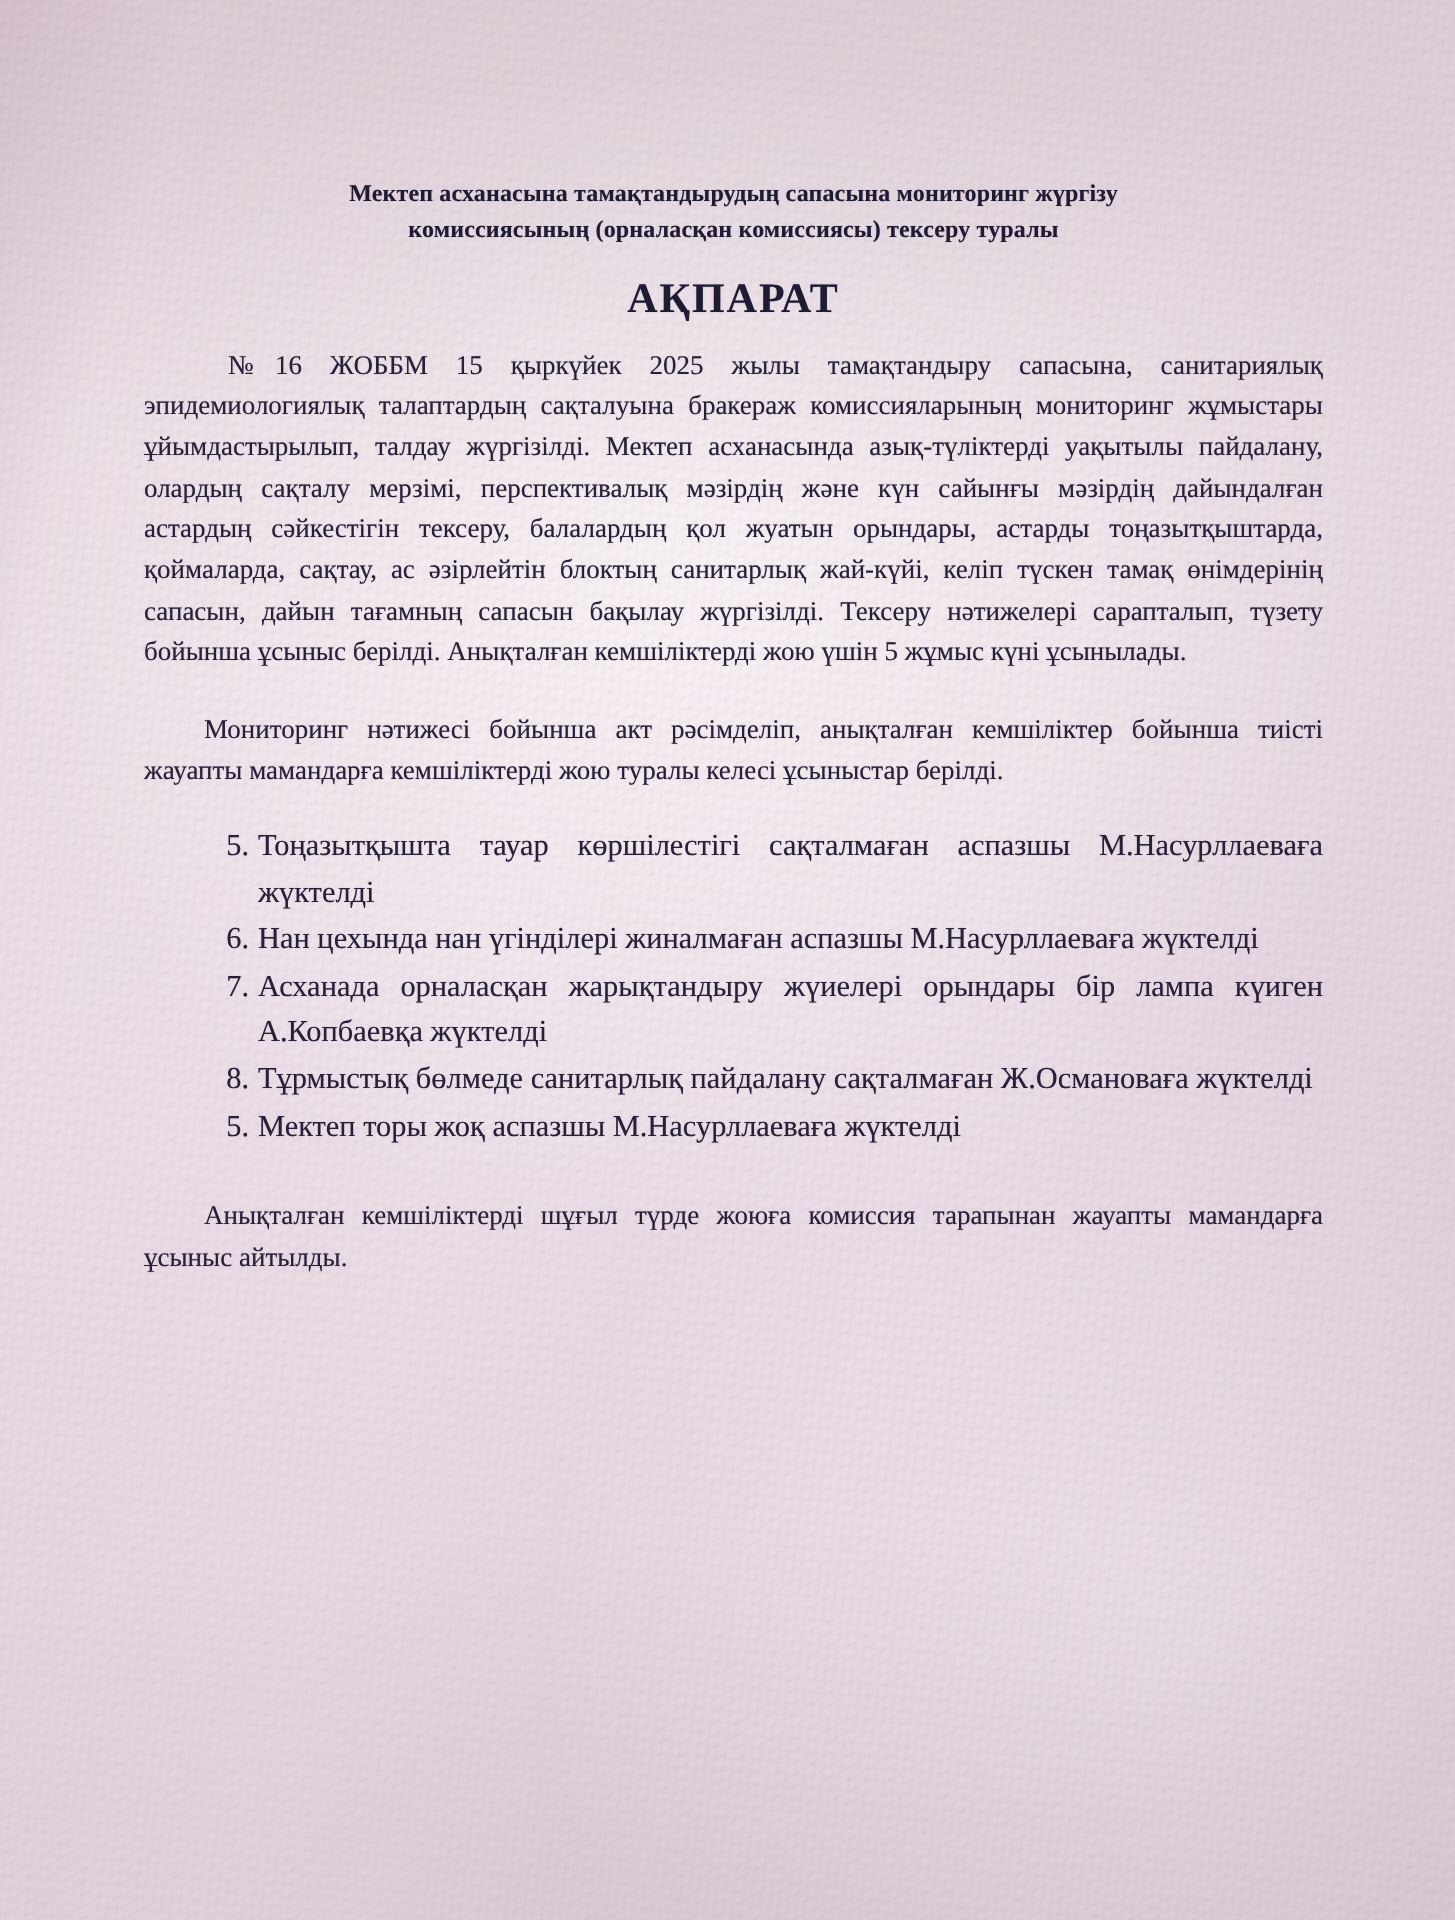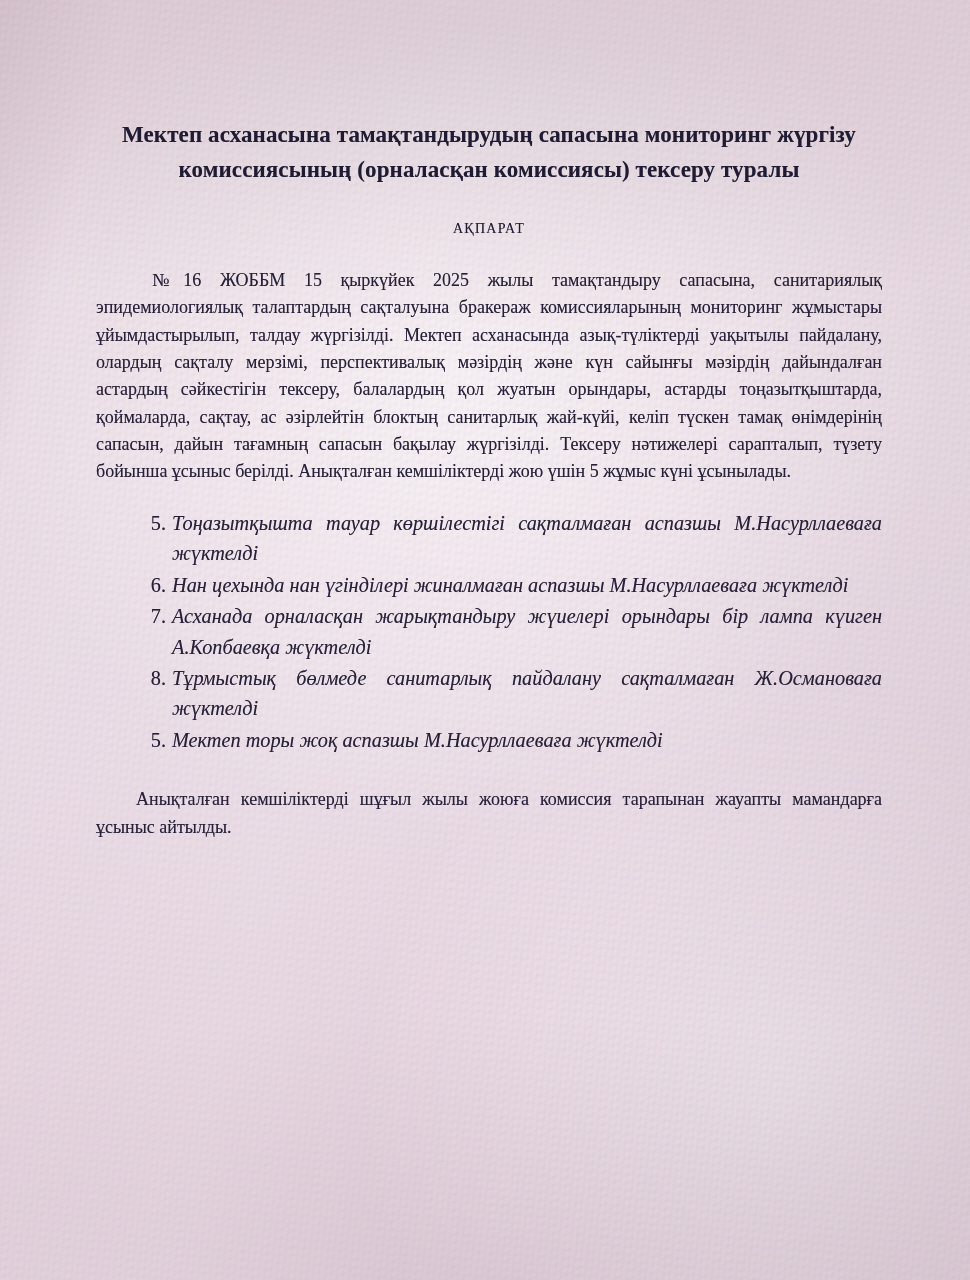--- a/index.html
+++ b/index.html
@@ -57,33 +57,33 @@
     position: absolute;
     left: 96px;
     top: 0;
     width: 786px;
     color: #241f38;
   }
 
   .doc-title {
     margin: 0;
     padding-top: 118px;
-    font-size: 23px;
+    font-size: 16px;
     font-weight: bold;
     line-height: 1.52;
     text-align: center;
     letter-spacing: 0.1px;
     color: #1f1b33;
   }
 
   .doc-subtitle {
-    margin: 16px;
+    margin: 0;
     padding-top: 17px;
-    font-size: 14px;
-    font-weight: normal;
+    font-size: 28px;
+    font-weight: bold;
     text-align: center;
     letter-spacing: 1.3px;
     color: #1f1b33;
   }
 
   .para {
     margin: 0;
     padding-top: 14px;
     font-size: 18px;
     line-height: 1.52;
@@ -115,21 +115,21 @@
   .num-item.last-item { text-align: left; }
   .num-marker {
     position: absolute;
     left: 44px;
     top: 0;
     width: 26px;
     text-align: right;
     font-size: 20.3px;
     color: #262038;
   }
-  .num-text { display: block; font-style: italic; }
+  .num-text { display: block; }
 
   
   .doc, .num-list {
     text-shadow: 0 0 0.6px rgba(40,33,62,0.42);
   }
 </style>
 </head>
 <body>
 
 <div class="photo-sheet">
@@ -141,20 +141,21 @@
     <h1 class="doc-title">
       <span>Мектеп асханасына тамақтандырудың сапасына мониторинг жүргізу</span>
       <br>
       <span>комиссиясының (орналасқан комиссиясы) тексеру туралы</span>
     </h1>
 
     <h2 class="doc-subtitle">АҚПАРАТ</h2>
 
     <p class="para">№16 ЖОББМ 15 қыркүйек 2025 жылы тамақтандыру сапасына, санитариялық эпидемиологиялық талаптардың сақталуына бракераж комиссияларының мониторинг жұмыстары ұйымдастырылып, талдау жүргізілді. Мектеп асханасында азық-түліктерді уақытылы пайдалану, олардың сақталу мерзімі, перспективалық мәзірдің және күн сайынғы мәзірдің дайындалған астардың сәйкестігін тексеру, балалардың қол жуатын орындары, астарды тоңазытқыштарда, қоймаларда, сақтау, ас әзірлейтін блоктың санитарлық жай-күйі, келіп түскен тамақ өнімдерінің сапасын, дайын тағамның сапасын бақылау жүргізілді. Тексеру нәтижелері сарапталып, түзету бойынша ұсыныс берілді. Анықталған кемшіліктерді жою үшін 5 жұмыс күні ұсынылады.</p>
 
+    <p class="para gap-lg tight-indent">Мониторинг нәтижесі бойынша акт рәсімделіп, анықталған кемшіліктер бойынша тиісті жауапты мамандарға кемшіліктерді жою туралы келесі ұсыныстар берілді.</p>
 
     <ol class="num-list">
       <li class="num-item">
         <span class="num-marker">5.</span>
         <span class="num-text">Тоңазытқышта тауар көршілестігі сақталмаған аспазшы М.Насурллаеваға жүктелді</span>
       </li>
       <li class="num-item">
         <span class="num-marker">6.</span>
         <span class="num-text">Нан цехында нан үгінділері жиналмаған аспазшы М.Насурллаеваға жүктелді</span>
       </li>
@@ -165,16 +166,16 @@
       <li class="num-item">
         <span class="num-marker">8.</span>
         <span class="num-text">Тұрмыстық бөлмеде санитарлық пайдалану сақталмаған Ж.Османоваға жүктелді</span>
       </li>
       <li class="num-item last-item">
         <span class="num-marker">5.</span>
         <span class="num-text">Мектеп торы жоқ аспазшы М.Насурллаеваға жүктелді</span>
       </li>
     </ol>
 
-    <p class="para gap-xl tight-indent">Анықталған кемшіліктерді шұғыл жылы жоюға комиссия тарапынан жауапты мамандарға ұсыныс айтылды.</p>
+    <p class="para gap-xl tight-indent">Анықталған кемшіліктерді шұғыл түрде жоюға комиссия тарапынан жауапты мамандарға ұсыныс айтылды.</p>
 
   </div>
 </div>
 
 </body></html>

